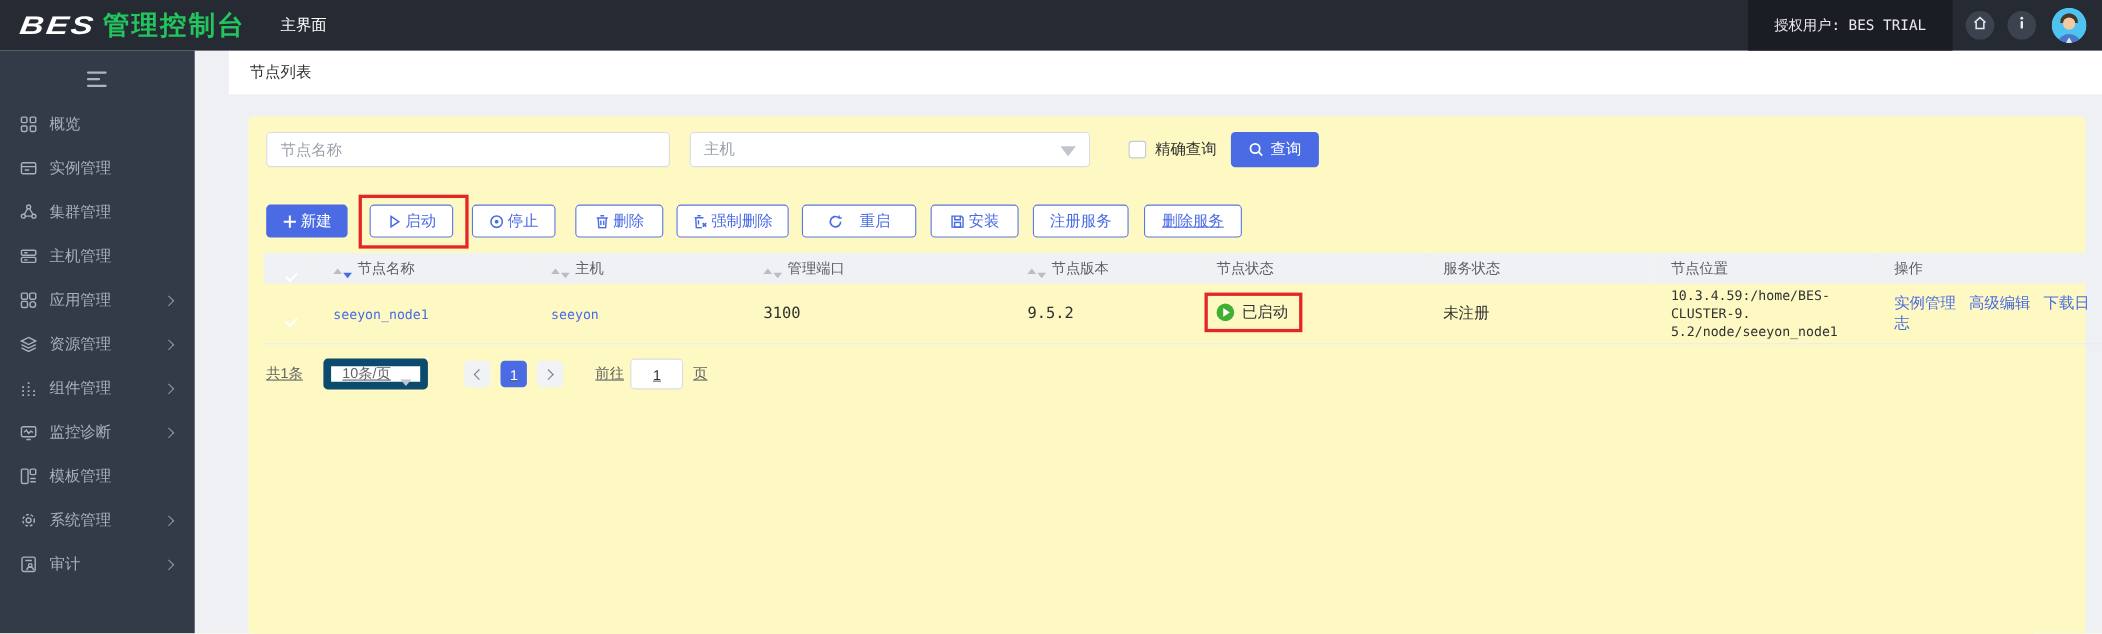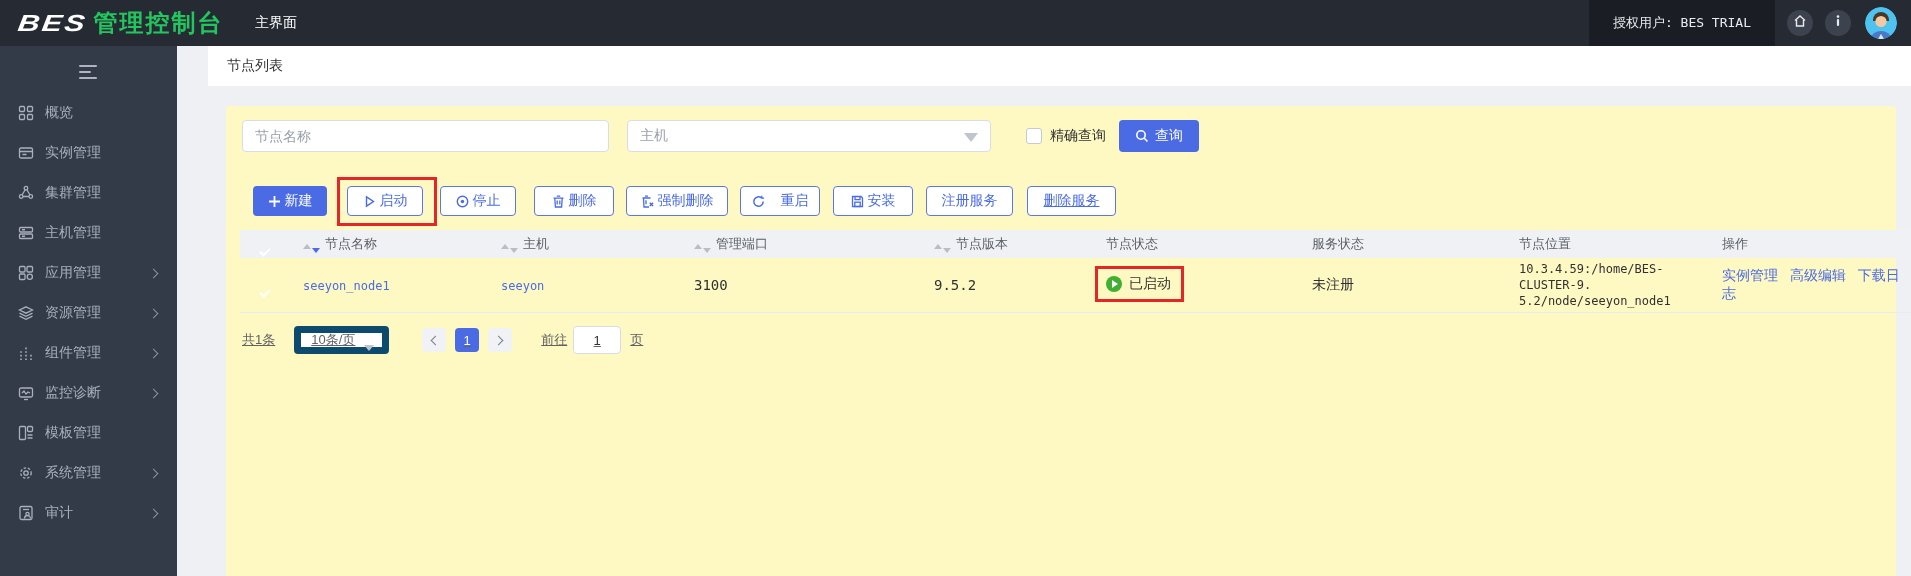--- a/index.html
+++ b/index.html
@@ -46,21 +46,21 @@
   .cb { width:16px; height:16px; border-radius:3px; background:#4a6be4; position:relative; flex-shrink:0; cursor:pointer; }
   .cb::after { content:''; position:absolute; left:5px; top:2px; width:4px; height:8px; border:solid #fff; border-width:0 2px 2px 0; transform:rotate(45deg); }
   .cb.empty { background:#fff; border:1px solid #c6cad2; }
   .cb.empty::after { display:none; }
   .exact-cb { margin-left:35px; }
   .exact-label { margin-left:8px; font-size:14px; color:#303133; }
   .btn-primary { height:32px; margin-left:13px; padding:0 16px; background:#4a6be4; border:none; border-radius:4px; color:#fff; font-size:14px; display:inline-flex; align-items:center; cursor:pointer; }
   .btn-primary svg { margin-right:6px; }
 
   
-  .toolbar { position:absolute; top:80px; left:27px; display:flex; align-items:center; }
+  .toolbar { position:absolute; top:80px; left:16px; display:flex; align-items:center; }
   .tb { height:30px; border-radius:4px; font-size:14px; display:inline-flex; align-items:center; justify-content:center; cursor:pointer; background:#fff; border:1px solid #5b76e6; color:#4a6be4; padding:0 10px; }
   .tb svg { margin-right:4px; }
   .tb.primary { background:#4a6be4; color:#fff; border:none; height:30px; }
   .annotate { position:relative; display:inline-flex; }
   .annotate::after { content:''; position:absolute; left:-10px; right:-14px; top:-9px; bottom:-10px; border:3px solid #e52626; pointer-events:none; }
 
   
   .node-table { position:absolute; top:124px; left:14px; width:1672px; border-collapse:collapse; table-layout:fixed; }
   .node-table thead tr { height:28px; background:#eff1f4; }
   .node-table th { font-weight:normal; font-size:13px; color:#5a5e66; text-align:left; padding-left:14px; white-space:nowrap; }
@@ -331,21 +331,21 @@
           </button>
 
           <button class="tb" style="width:102px; margin-right:12px;">
             <svg width="13" height="13" viewBox="0 0 13 13" fill="none" stroke="#4a6be4" stroke-width="1.3">
                 <path d="M1.5 3 h8 M4 1.2 h3 M2.5 3 L3 12 h5 M5 5.2 v4"></path>
                 <path d="M8.8 7.8 l3.2 3.2 M12 7.8 l-3.2 3.2" stroke-width="1.5"></path>
               </svg>
             <span>强制删除</span>
           </button>
 
-          <button class="tb" style="width:80px; margin-right:13px;gap:12px;">
+          <button class="tb" style="width:104px; margin-right:13px;gap:12px;">
             <svg width="13" height="13" viewBox="0 0 13 13" fill="none" stroke="#4a6be4" stroke-width="1.5">
                 <path d="M11.2 6.5 a4.7 4.7 0 1 1 -1.6 -3.5"></path>
                 <path d="M9.8 0.8 L9.8 3.2 L12.2 3.2" stroke-width="1.3"></path>
               </svg>
             <span>重启</span>
           </button>
 
           <button class="tb" style="width:80px; margin-right:13px;">
             <svg width="13" height="13" viewBox="0 0 13 13" fill="none" stroke="#4a6be4" stroke-width="1.3">
                 <path d="M1.5 1.5 h8.5 l1.5 1.5 v8.5 h-10 z"></path>

